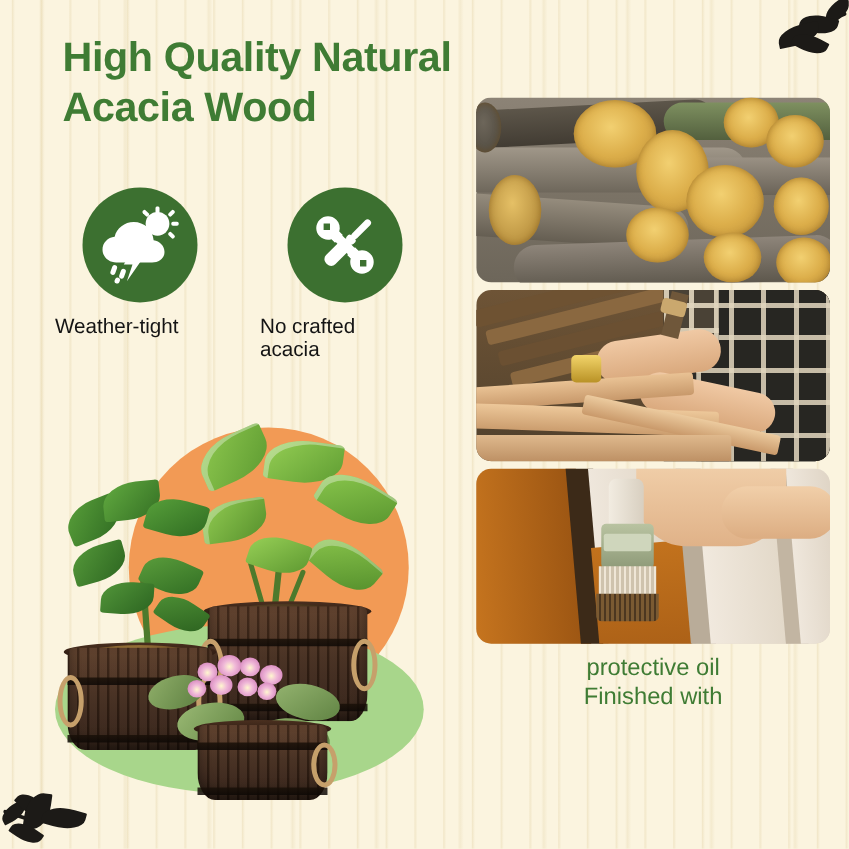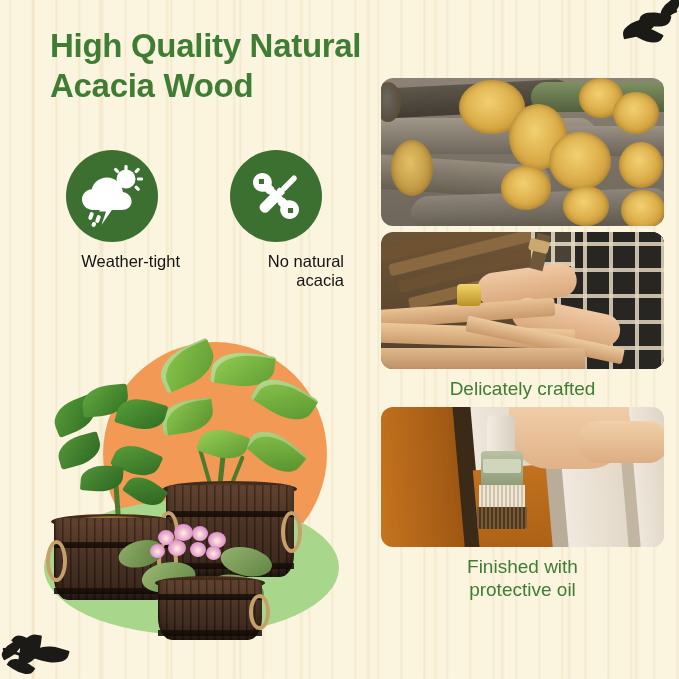--- a/index.html
+++ b/index.html
@@ -43,21 +43,21 @@
   }
 
   
   .features{
     position:absolute;
     left:44px;top:150px;
     width:300px;
     display:flex;
     gap:28px;
   }
-  .feature{width:136px;text-align:right;}
+  .feature{width:136px;text-align:left;}
   .circle{
     width:92px;height:92px;border-radius:50%;
     background:#3c7030;
     margin:0 auto 10px auto;
     display:flex;align-items:center;justify-content:center;
   }
   .feature-label{
     color:#141414;
     font-size:16.5px;
     line-height:1.18;
@@ -251,21 +251,21 @@
               <rect x="27.4" y="14" width="7.4" height="34" rx="2.2"></rect>
               <path d="M31 2.4c-5.2 0-9.4 4.2-9.4 9.4 0 3.6 2 6.7 5 8.3v4h8.8v-4c3-1.6 5-4.7 5-8.3
                        0-5.2-4.2-9.4-9.4-9.4zm0 4.4 3.6 3.6-3.6 3.6-3.6-3.6z"></path>
               <path d="M31 59.6c5.2 0 9.4-4.2 9.4-9.4 0-3.6-2-6.7-5-8.3v-4h-8.8v4c-3 1.6-5 4.7-5 8.3
                        0 5.2 4.2 9.4 9.4 9.4zm0-4.4-3.6-3.6 3.6-3.6 3.6 3.6z"></path>
             </g>
           </g>
         </svg>
       </div>
       <div class="feature-label">
-        <div>No natural</div>
+        <div>No crafted</div>
         <div>acacia</div>
       </div>
     </div>
 
   </div>
 
   <div class="hero">
     <div class="hero-orange"></div>
     <div class="hero-green"></div>
 
@@ -409,23 +409,20 @@
           <div class="plank" style="left:84px;top:100px;width:160px;height:16px;transform:rotate(12deg);background:linear-gradient(180deg,#eccb9f,#c9996a);"></div>
           <div class="plank" style="left:-6px;top:116px;width:210px;height:24px;background:linear-gradient(180deg,#dfb98d,#b98b5f);"></div>
           <div style="position:absolute;left:76px;top:52px;width:24px;height:22px;border-radius:4px;
                background:linear-gradient(180deg,#f2d46a,#b99226);"></div>
           <div style="position:absolute;left:152px;top:2px;width:14px;height:36px;
                background:#6f573a;transform:rotate(14deg);"></div>
           <div style="position:absolute;left:148px;top:8px;width:20px;height:12px;border-radius:3px;
                background:#caa86e;transform:rotate(14deg);"></div>
         </div>
       </div>
-      <div class="caption">
-        <div>Delicately crafted</div>
-      </div>
     </div>
 
     <div class="card">
       <div class="photo p3">
         <div class="deck">
           <div class="board" style="left:-10px;top:-6px;width:96px;height:160px;transform:rotate(-5deg);
                background:linear-gradient(90deg,#c8761f,#9a5412);"></div>
           <div class="board" style="left:78px;top:-6px;width:22px;height:160px;transform:rotate(-5deg);
                background:#3c2a18;"></div>
           <div class="board" style="left:96px;top:-6px;width:74px;height:160px;transform:rotate(-5deg);
@@ -452,22 +449,22 @@
                background:linear-gradient(180deg,#b9c3a1,#8e9a78);"></div>
           <div class="brush" style="left:102px;top:52px;width:38px;height:14px;border-radius:2px;
                background:#cfd6bc;"></div>
           <div class="brush" style="left:98px;top:78px;width:46px;height:30px;
                background:repeating-linear-gradient(90deg,#efe6d6 0 2px,#cfc3ad 2px 4px);"></div>
           <div class="brush" style="left:96px;top:100px;width:50px;height:22px;border-radius:0 0 4px 4px;
                background:repeating-linear-gradient(90deg,#7a5a32 0 2px,#4c3720 2px 4px);"></div>
         </div>
       </div>
       <div class="caption">
+        <div>protective oil</div>
         <div>Finished with</div>
-        <div>protective oil</div>
       </div>
     </div>
 
   </div>
 
   <div class="corner" style="left:612px;top:2px;width:64px;height:56px;">
     <div class="ctwig" style="left:40px;top:12px;width:26px;height:3px;transform:rotate(-22deg);"></div>
     <div class="cleaf" style="left:46px;top:0px;width:24px;height:13px;transform:rotate(-34deg);"></div>
     <div class="cleaf" style="left:28px;top:10px;width:30px;height:15px;transform:rotate(16deg);"></div>
     <div class="cleaf" style="left:10px;top:18px;width:34px;height:16px;transform:rotate(-12deg);"></div>

